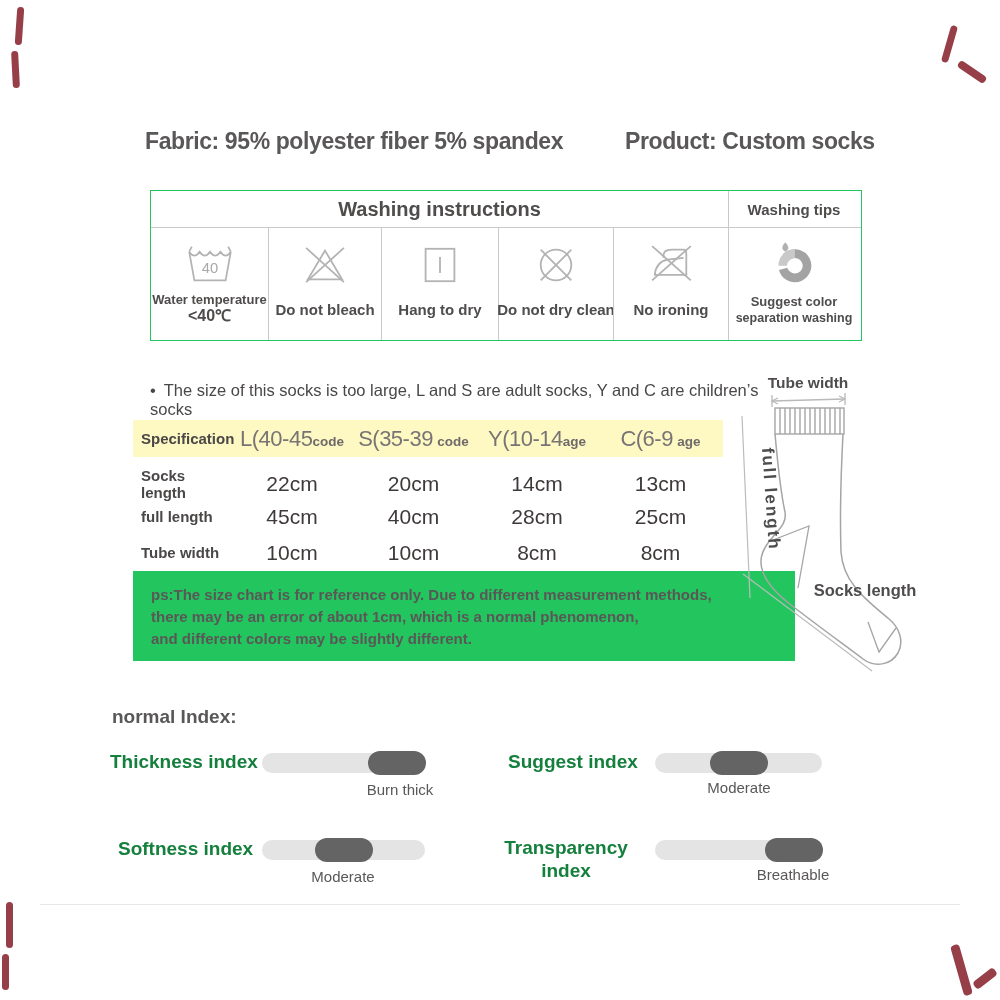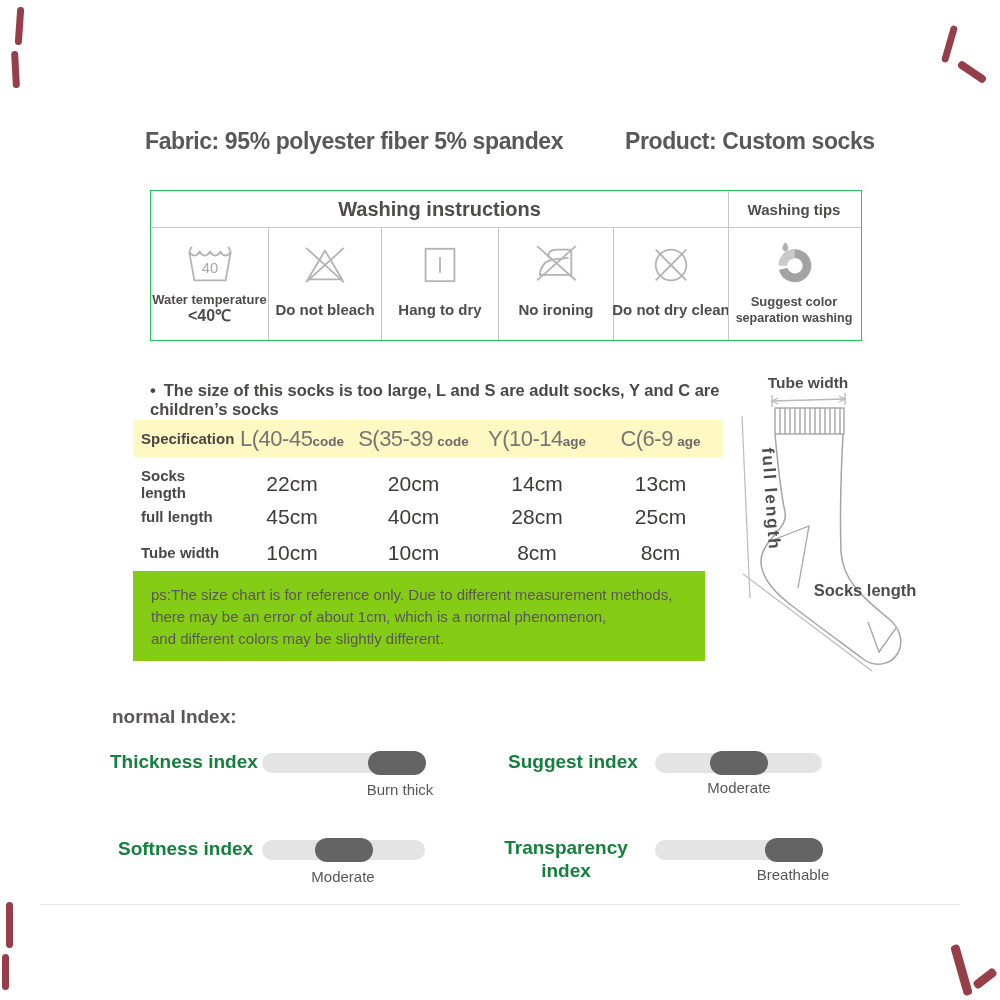--- a/index.html
+++ b/index.html
@@ -21,37 +21,37 @@
   .wash-body { display:grid; grid-template-columns:117px 113px 117px 115px 115px 131px; height:112px; }
   .wash-cell { display:flex; flex-direction:column; align-items:center; padding-top:10px; }
   .wash-cell + .wash-cell { border-left:1px solid #c9c9c9; }
   .wash-icon { flex:0 0 auto; }
   .wc-l1 { font-size:15px; font-weight:bold; color:#4f4c4c; margin-top:9px; white-space:nowrap; }
   .wash-cell.two-line .wc-l1 { font-size:13px; margin-top:4px; }
   .wc-l2 { font-size:16px; font-weight:bold; color:#4f4c4c; line-height:18px; white-space:nowrap; }
   .wash-cell.two-line.small2 .wc-l2 { font-size:12.5px; }
 
   
-  .size-note { left:150px; top:381px; width:640px; font-size:16.5px; font-weight:700; color:#4a4747; }
+  .size-note { left:150px; top:381px; width:640px; font-size:16.5px; font-weight:400; color:#4a4747; }
   .size-note .bullet { margin-right:8px; }
 
   
   .spec { left:133px; top:420px; width:590px; }
   .spec-head { display:grid; grid-template-columns:100px 118px 125px 122px 125px; height:37px; background:#fef9c3; align-items:center; }
   .spec-head .spec-label { font-size:15px; font-weight:bold; color:#4a4747; padding-left:8px; }
   .spec-col { text-align:center; white-space:nowrap; }
   .spec-size { font-size:22px; font-weight:300; color:#787474; letter-spacing:-0.5px; }
   .spec-unit { font-size:13.5px; font-weight:bold; color:#6e6a6a; }
   .spec-row { display:grid; grid-template-columns:100px 118px 125px 122px 125px; height:33px; align-items:center; }
   .spec-row .row-label { font-size:15px; font-weight:bold; color:#4a4747; padding-left:8px; }
   .spec-row .row-val { font-size:21px; color:#3e3a39; text-align:center; }
   .spec-body { padding-top:10px; }
 
   
-  .ps { left:133px; top:571px; width:572px; height:90px; background:#84cc16; padding:13px 0 0 18px; box-sizing:border-box; }
+  .ps { left:133px; top:571px; width:662px; height:90px; background:#22c55e; padding:13px 0 0 18px; box-sizing:border-box;font-weight:bold; }
   .ps div { font-size:15px; color:#5a5757; line-height:22px; }
 
   
   .pi-title { font-size:19px; font-weight:bold; color:#595757; }
   .pi-label { font-size:19px; font-weight:bold; color:#15803d; white-space:nowrap; }
   .pi-label2 { text-align:center; line-height:23px; }
   .track { height:20px; background:#e4e4e4; border-radius:10px; }
   .pill { position:absolute; top:-2px; width:58px; height:24px; background:#646464; border-radius:12px; }
   .pill.pos-right { right:-1px; }
   .pill.pos-middle { left:50%; transform:translateX(-50%); }
@@ -113,35 +113,35 @@
             <rect x="14" y="12" width="32" height="36"></rect>
             <path d="M30,21 L30,39"></path>
           </g>
         </svg>
         <div class="wc-l1">Hang to dry</div>
       </div>
 
       <div class="wash-cell">
         <svg class="wash-icon" width="54" height="54" viewBox="0 0 60 60">
           <g fill="none" stroke="#b3b3b3" stroke-width="2">
+            <circle cx="30" cy="30" r="17"></circle>
+            <path d="M13,13 L47,47 M47,13 L13,47"></path>
+          </g>
+        </svg>
+        <div class="wc-l1">Do not dry clean</div>
+      </div>
+
+      <div class="wash-cell">
+        <svg class="wash-icon" width="54" height="54" viewBox="0 0 60 60">
+          <g fill="none" stroke="#b3b3b3" stroke-width="2">
             <path d="M22,22 Q20,13 31,13 L44,13 Q47,13 47,17 L47,41 L12,41 Q13,27 26,24 L44,22"></path>
             <path d="M9,9 L52,47 M52,9 L9,47"></path>
           </g>
         </svg>
         <div class="wc-l1">No ironing</div>
-      </div>
-
-      <div class="wash-cell">
-        <svg class="wash-icon" width="54" height="54" viewBox="0 0 60 60">
-          <g fill="none" stroke="#b3b3b3" stroke-width="2">
-            <circle cx="30" cy="30" r="17"></circle>
-            <path d="M13,13 L47,47 M47,13 L13,47"></path>
-          </g>
-        </svg>
-        <div class="wc-l1">Do not dry clean</div>
       </div>
 
       <div class="wash-cell two-line small2">
         <svg class="wash-icon" width="52" height="52" viewBox="0 0 60 60">
           <circle cx="31" cy="32" r="14" fill="none" stroke="#a3a3a3" stroke-width="10" stroke-dasharray="74 14" stroke-dashoffset="6" transform="rotate(-115 31 32)"></circle>
           <path d="M31,18 A14,14 0 0 0 17,32" fill="none" stroke="#c9c9c9" stroke-width="10"></path>
           <path d="M20,5 q7,7 0,11 q-7,-4 0,-11" fill="#b0b0b0"></path>
         </svg>
         <div class="wc-l1">Suggest color</div>
         <div class="wc-l2">separation washing</div>

